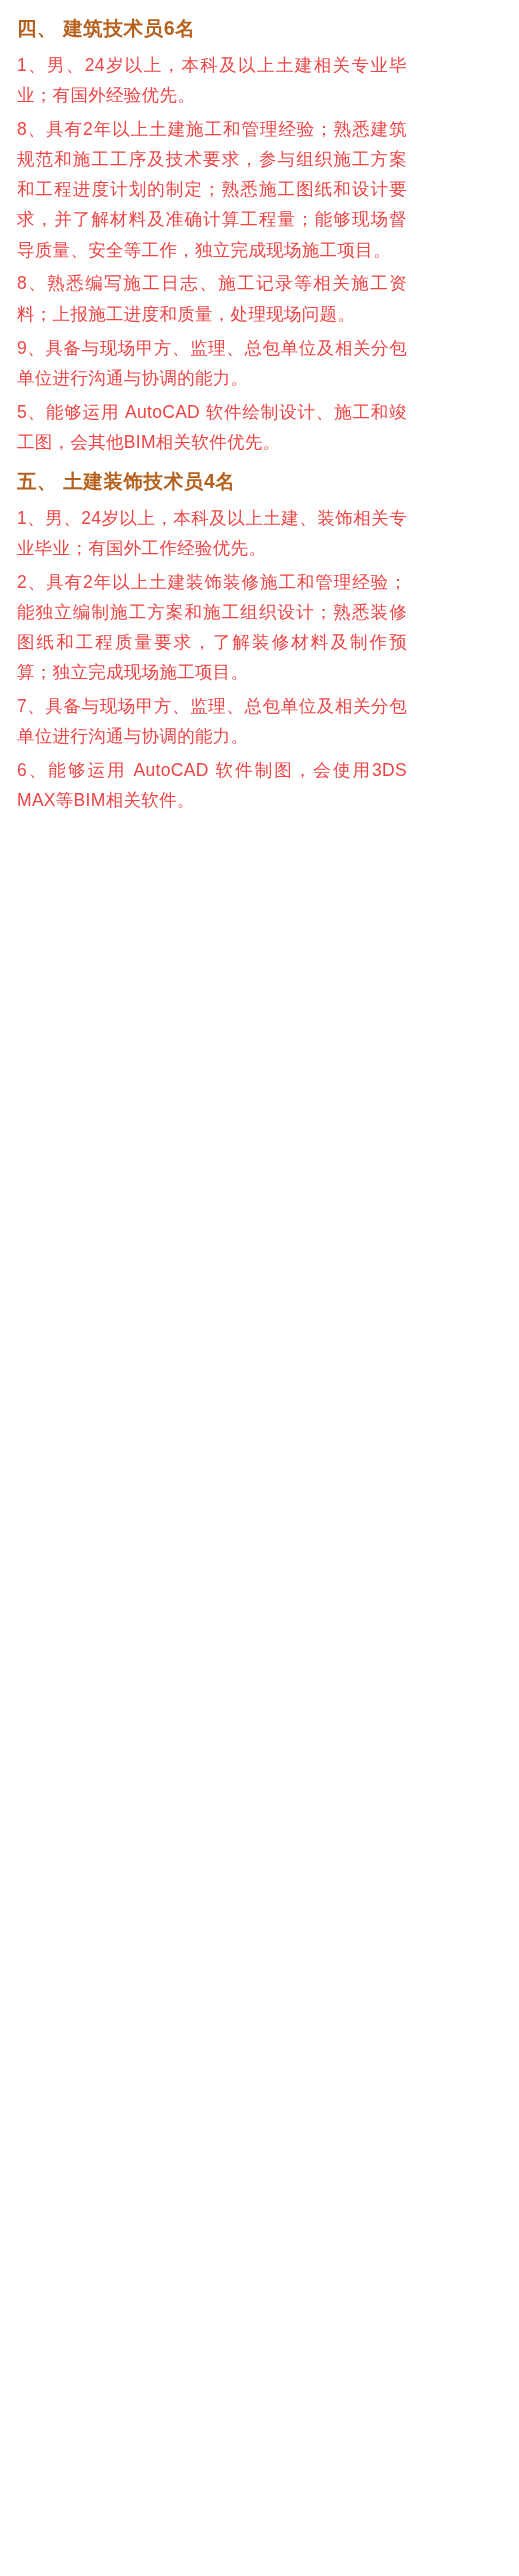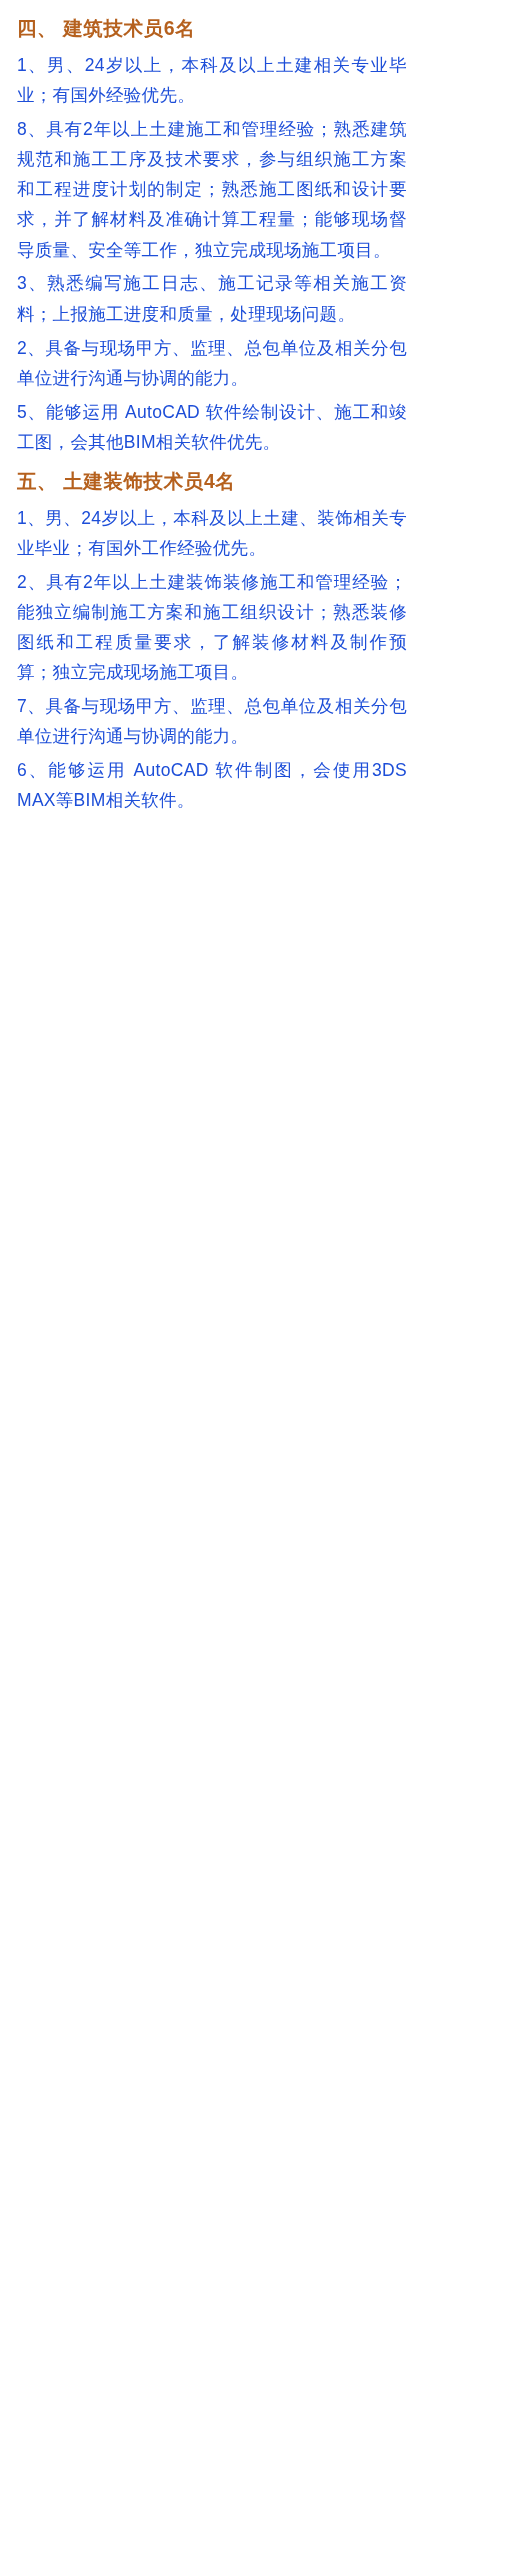--- a/index.html
+++ b/index.html
@@ -28,42 +28,42 @@
     letter-spacing: 0.6px;
     line-height: 1.5;
     margin: 10.4px 0 6.5px 0;
     white-space: pre;
   }
   .section:first-child .section-heading {
     margin-top: 0;
   }
   .para {
     font-size: 17.5px;
-    color: #1d4ed8;
+    color: #ef4444;
     line-height: 1.72;
     margin: 0 0 3.9px 0;
     text-align: justify;
     text-justify: inter-ideograph;
     letter-spacing: 0.3px;
   }
   .para:last-child {
     margin-bottom: 0;
   }
 </style>
 </head>
 <body>
 
 <div class="page">
 
   <div class="section">
     <div class="section-heading">四、 建筑技术员6名</div>
     <p class="para">1、男、24岁以上，本科及以上土建相关专业毕业；有国外经验优先。</p>
     <p class="para">8、具有2年以上土建施工和管理经验；熟悉建筑规范和施工工序及技术要求，参与组织施工方案和工程进度计划的制定；熟悉施工图纸和设计要求，并了解材料及准确计算工程量；能够现场督导质量、安全等工作，独立完成现场施工项目。</p>
-    <p class="para">3、熟悉编写施工日志、施工记录等相关施工资料；上报施工进度和质量，处理现场问题。</p>
-    <p class="para">2、具备与现场甲方、监理、总包单位及相关分包单位进行沟通与协调的能力。</p>
+    <p class="para">8、熟悉编写施工日志、施工记录等相关施工资料；上报施工进度和质量，处理现场问题。</p>
+    <p class="para">9、具备与现场甲方、监理、总包单位及相关分包单位进行沟通与协调的能力。</p>
     <p class="para">5、能够运用 AutoCAD 软件绘制设计、施工和竣工图，会其他BIM相关软件优先。</p>
   </div>
 
   <div class="section">
     <div class="section-heading">五、 土建装饰技术员4名</div>
     <p class="para">1、男、24岁以上，本科及以上土建、装饰相关专业毕业；有国外工作经验优先。</p>
     <p class="para">2、具有2年以上土建装饰装修施工和管理经验；能独立编制施工方案和施工组织设计；熟悉装修图纸和工程质量要求，了解装修材料及制作预算；独立完成现场施工项目。</p>
     <p class="para">7、具备与现场甲方、监理、总包单位及相关分包单位进行沟通与协调的能力。</p>
     <p class="para">6、能够运用 AutoCAD 软件制图，会使用3DS MAX等BIM相关软件。</p>
   </div>

